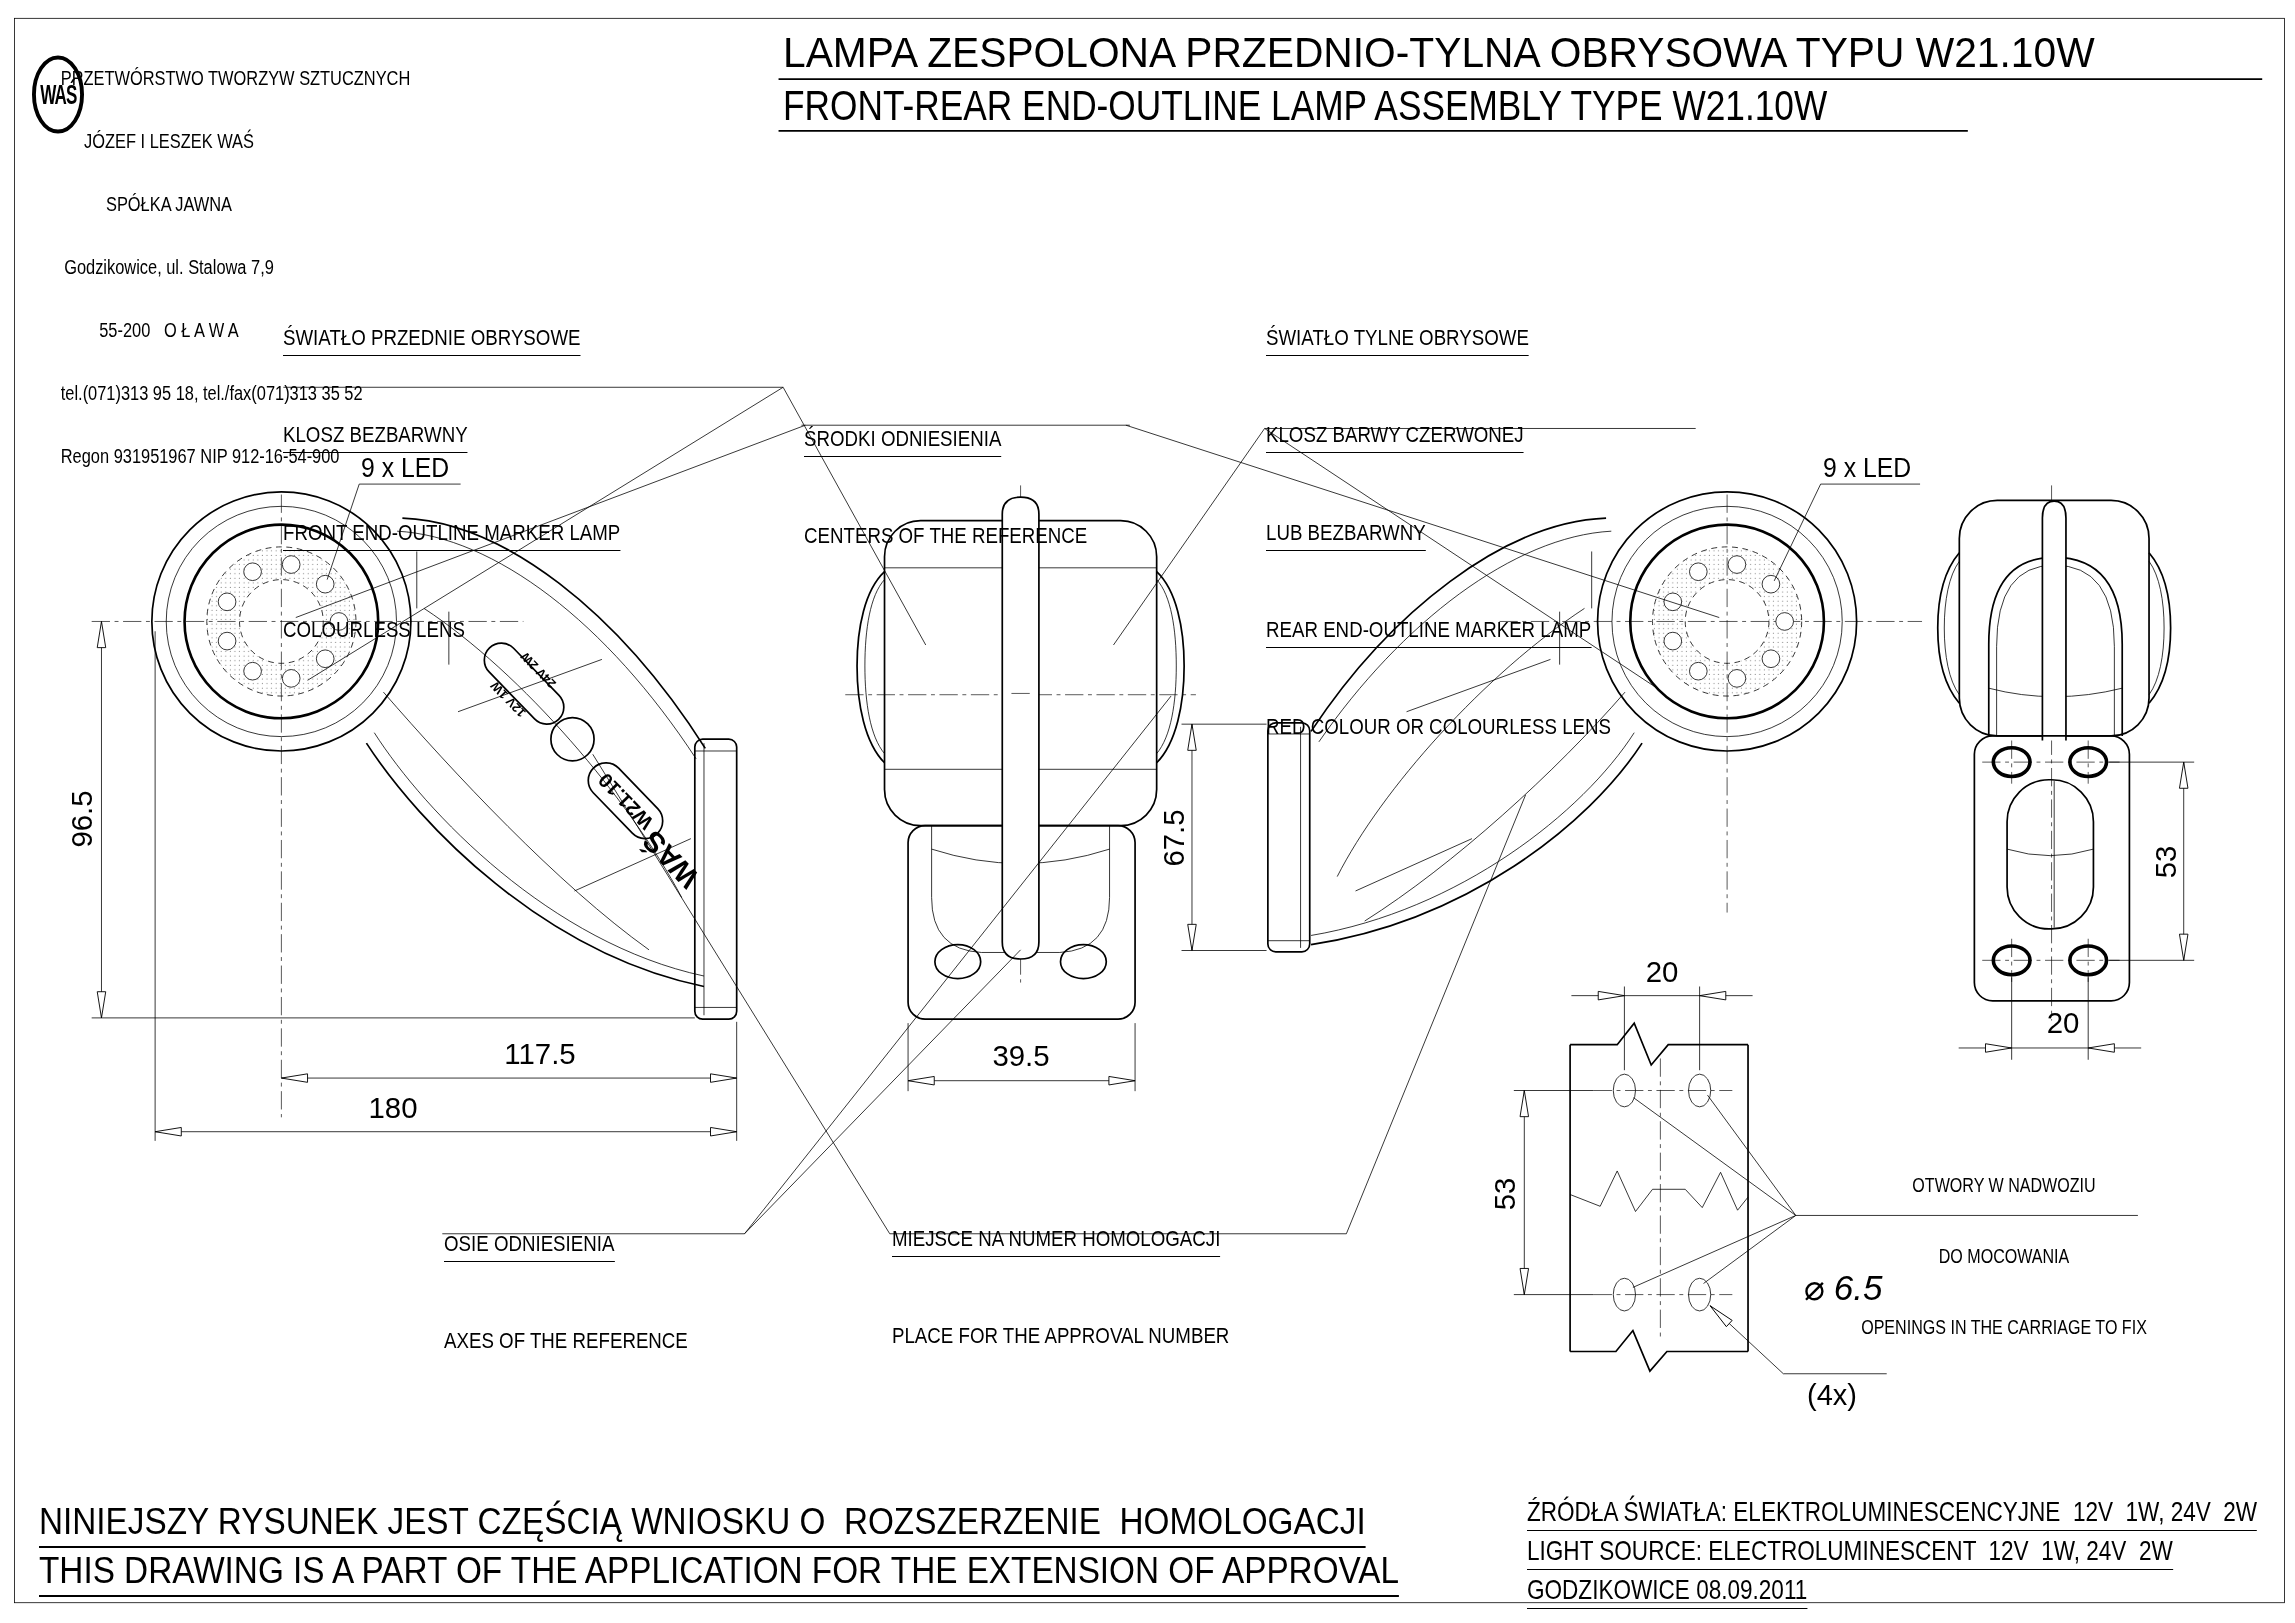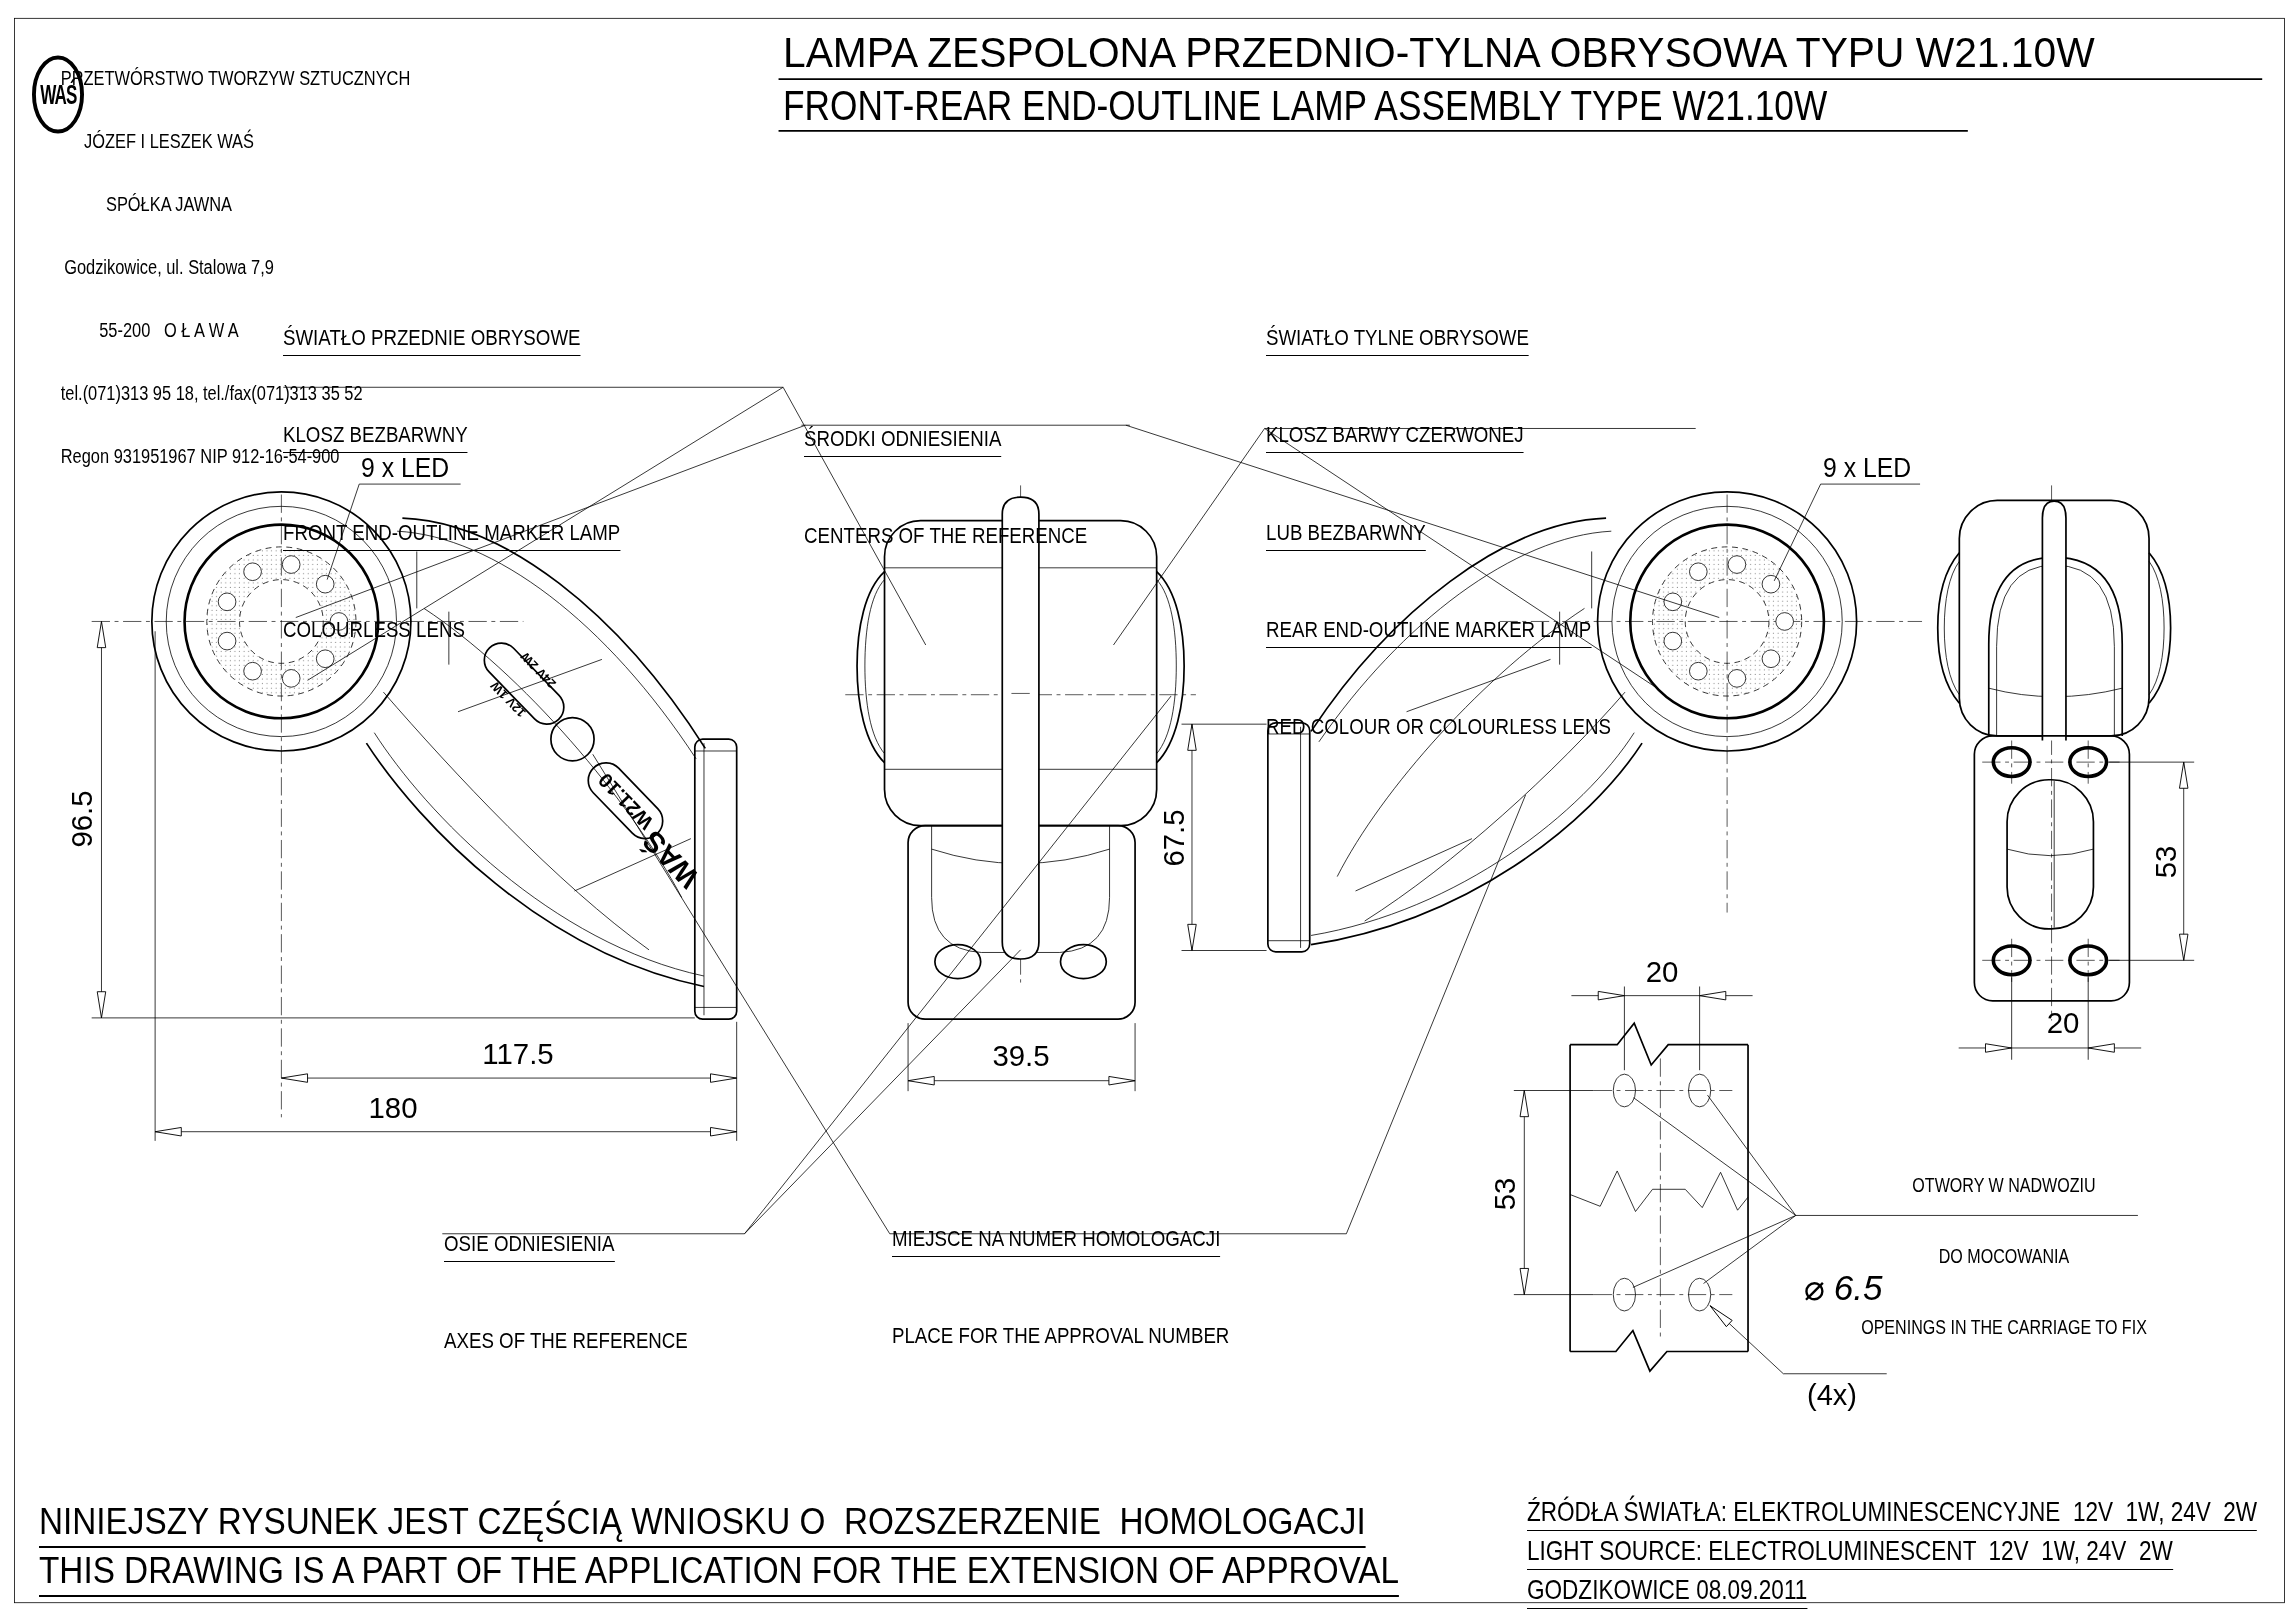--- a/index.html
+++ b/index.html
@@ -336,21 +336,21 @@
     <div>OPENINGS IN THE CARRIAGE TO FIX</div>
   </div>
 
   <div class="txt" style="left:361px;top:452px;font-size:27.5px;transform:scaleX(0.9);transform-origin:left top;">9 x LED</div>
   <div class="txt" style="left:1823px;top:452px;font-size:27.5px;transform:scaleX(0.9);transform-origin:left top;">9 x LED</div>
 
   <div class="txt" style="left:1803px;top:1268px;font-size:35px;font-style:italic;">⌀ 6.5</div>
   <div class="txt" style="left:1807px;top:1379px;font-size:29px;">(4x)</div>
 
   <div class="txt dim dimv" style="left:82px;top:819px;">96.5</div>
-  <div class="txt dim" style="left:518px;top:1054px;">117.5</div>
+  <div class="txt dim" style="left:540px;top:1054px;">117.5</div>
   <div class="txt dim" style="left:393px;top:1108px;">180</div>
   <div class="txt dim" style="left:1021px;top:1056px;">39.5</div>
   <div class="txt dim dimv" style="left:1174px;top:838px;">67.5</div>
   <div class="txt dim dimv" style="left:2166px;top:862px;">53</div>
   <div class="txt dim" style="left:2063px;top:1023px;">20</div>
   <div class="txt dim" style="left:1662px;top:972px;">20</div>
   <div class="txt dim dimv" style="left:1505px;top:1194px;">53</div>
 
   <div class="txt" style="left:524px;top:684px;font-size:12.4px;font-weight:bold;line-height:13.7px;text-align:center;transform:translate(-50%,-50%) rotate(-134deg);">
     <div>12V 1W</div>

